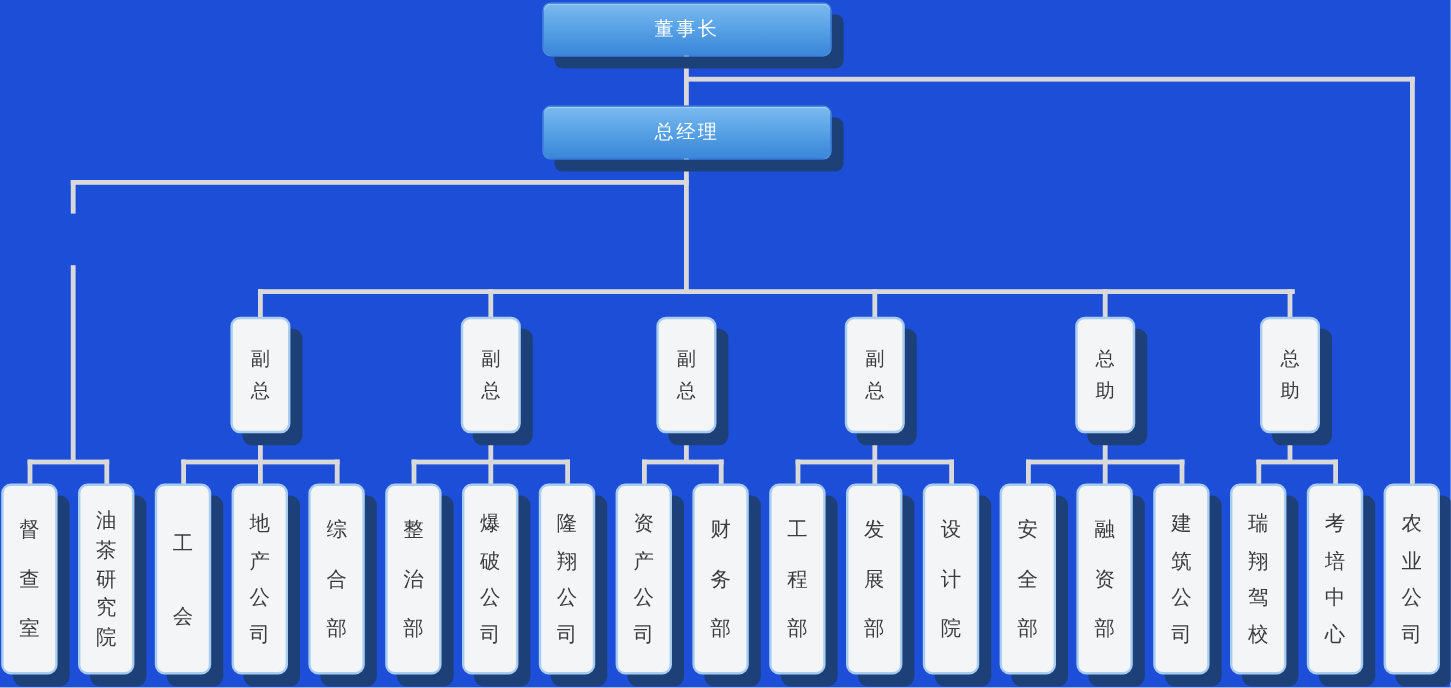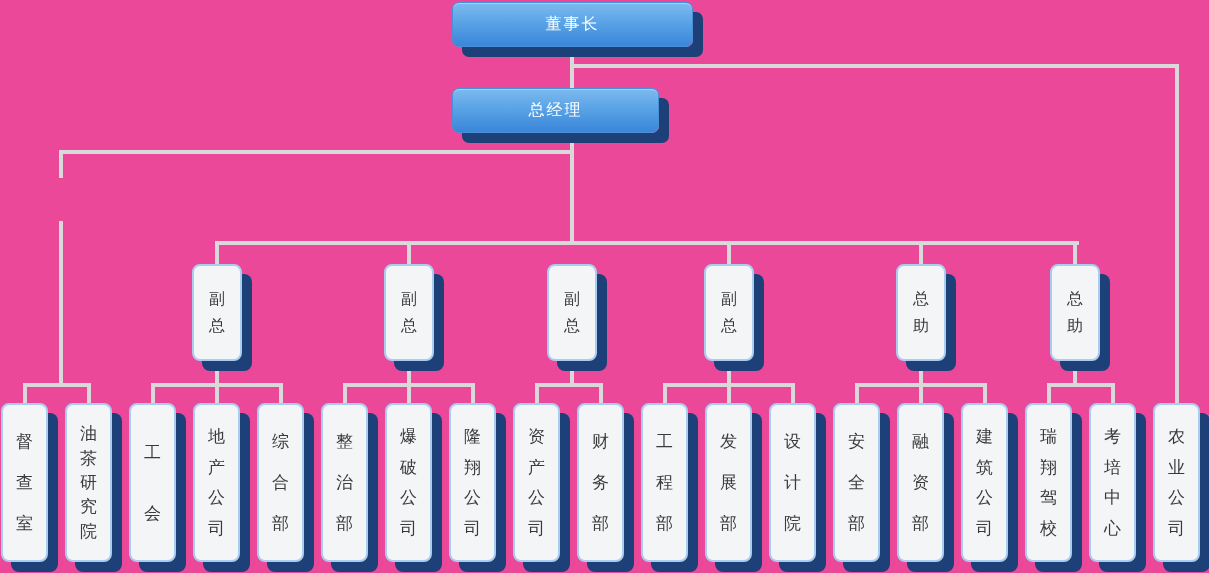--- a/index.html
+++ b/index.html
@@ -1,20 +1,20 @@
 <!DOCTYPE html>
 <html><head>
 <meta charset="utf-8">
 <style>
   html,body{margin:0;padding:0;background:#ffffff;}
   .stage{
     position:relative;
     width:1209px;height:573px;
     overflow:hidden;
-    background:#ec4899;
+    background:#1d4ed8;
     font-family:"Liberation Sans","DejaVu Sans",sans-serif;
   }
   
   .ln{position:absolute;background:#d9d9d9;}
   
   .bluebox{
     position:absolute;box-sizing:border-box;
     background:linear-gradient(180deg,#7cbaef 0%,#5aa3e6 45%,#3a86d9 100%);
     border:1px solid #4a90d9;border-radius:7px;
     box-shadow:10px 10px 0 0 #1e4078, inset 0 1px 0 rgba(255,255,255,.35);
@@ -92,21 +92,21 @@
   <div class="ln" style="left:855px;top:383px;width:4px;height:22px"></div>
   <div class="ln" style="left:919px;top:383px;width:4px;height:22px"></div>
   <div class="ln" style="left:983px;top:383px;width:4px;height:22px"></div>
   <div class="ln" style="left:1047px;top:383px;width:4px;height:22px"></div>
   <div class="ln" style="left:1111px;top:383px;width:4px;height:22px"></div>
 
   <div class="bluebox" style="left:452px;top:2px;width:241px;height:45px">
     <span>董事长</span>
   </div>
 
-  <div class="bluebox" style="left:452px;top:88px;width:207px;height:45px">
+  <div class="bluebox" style="left:452px;top:88px;width:241px;height:45px">
     <span>总经理</span>
   </div>
 
 
   <div class="whitebox mid" style="left:192px">
     <div class="v-dist">
         <span>副</span>
         <span>总</span>
       </div>
   </div>

